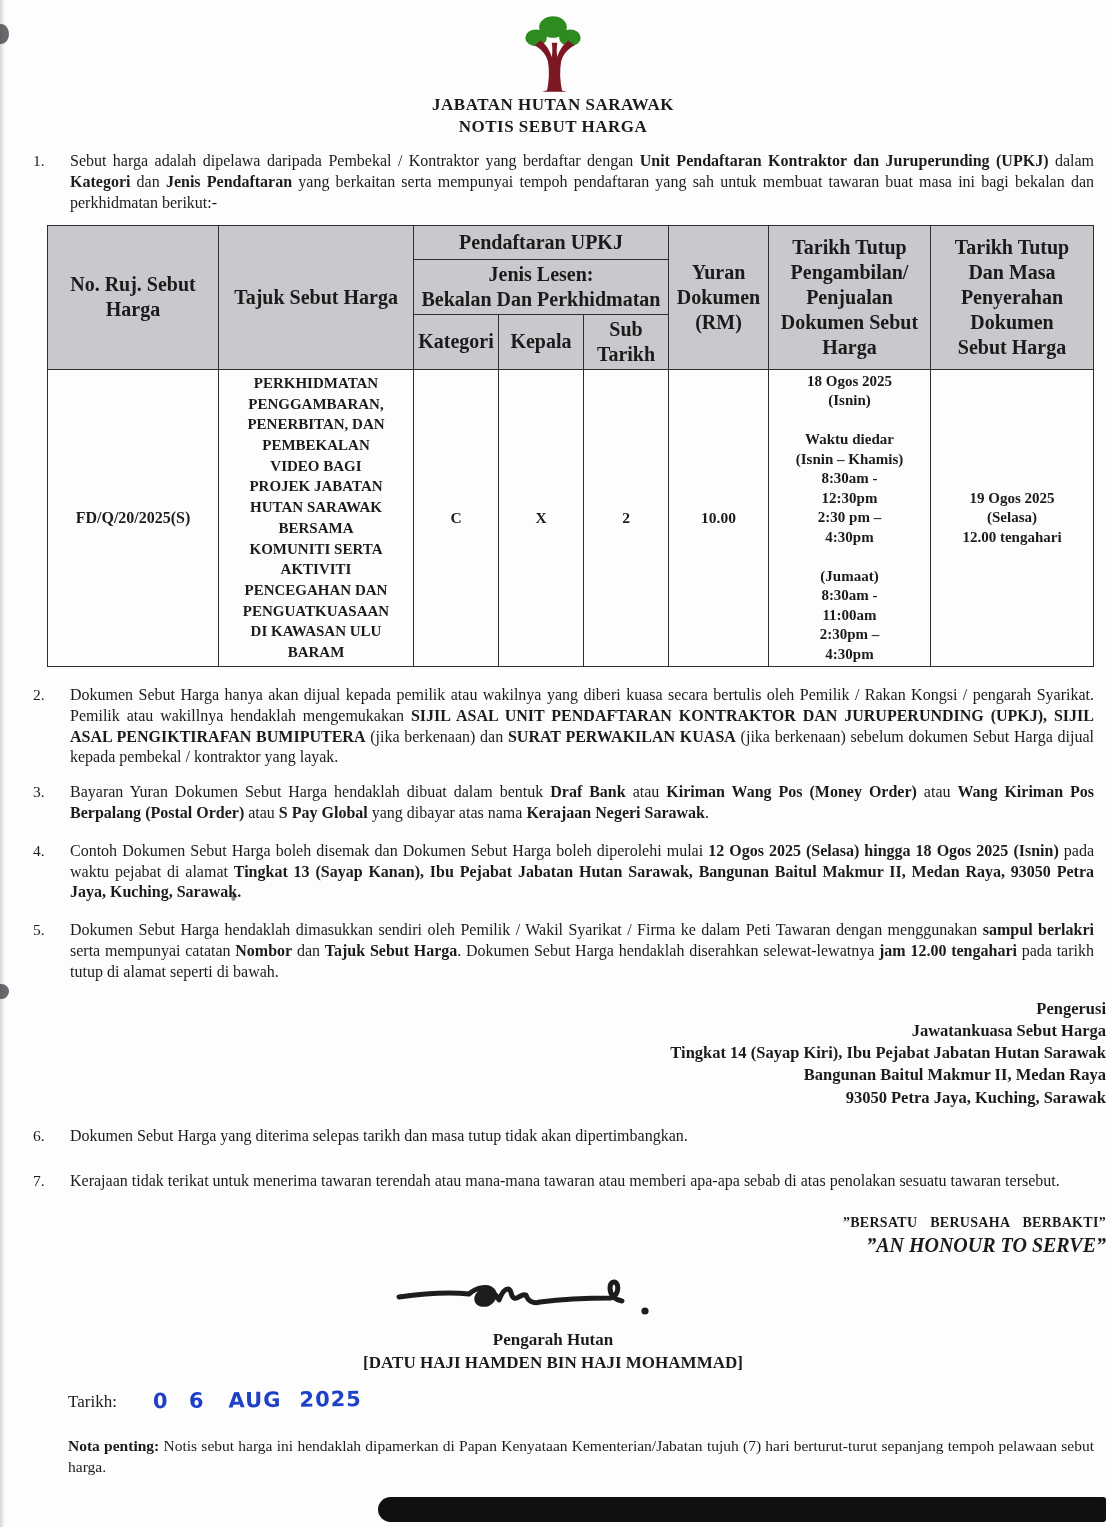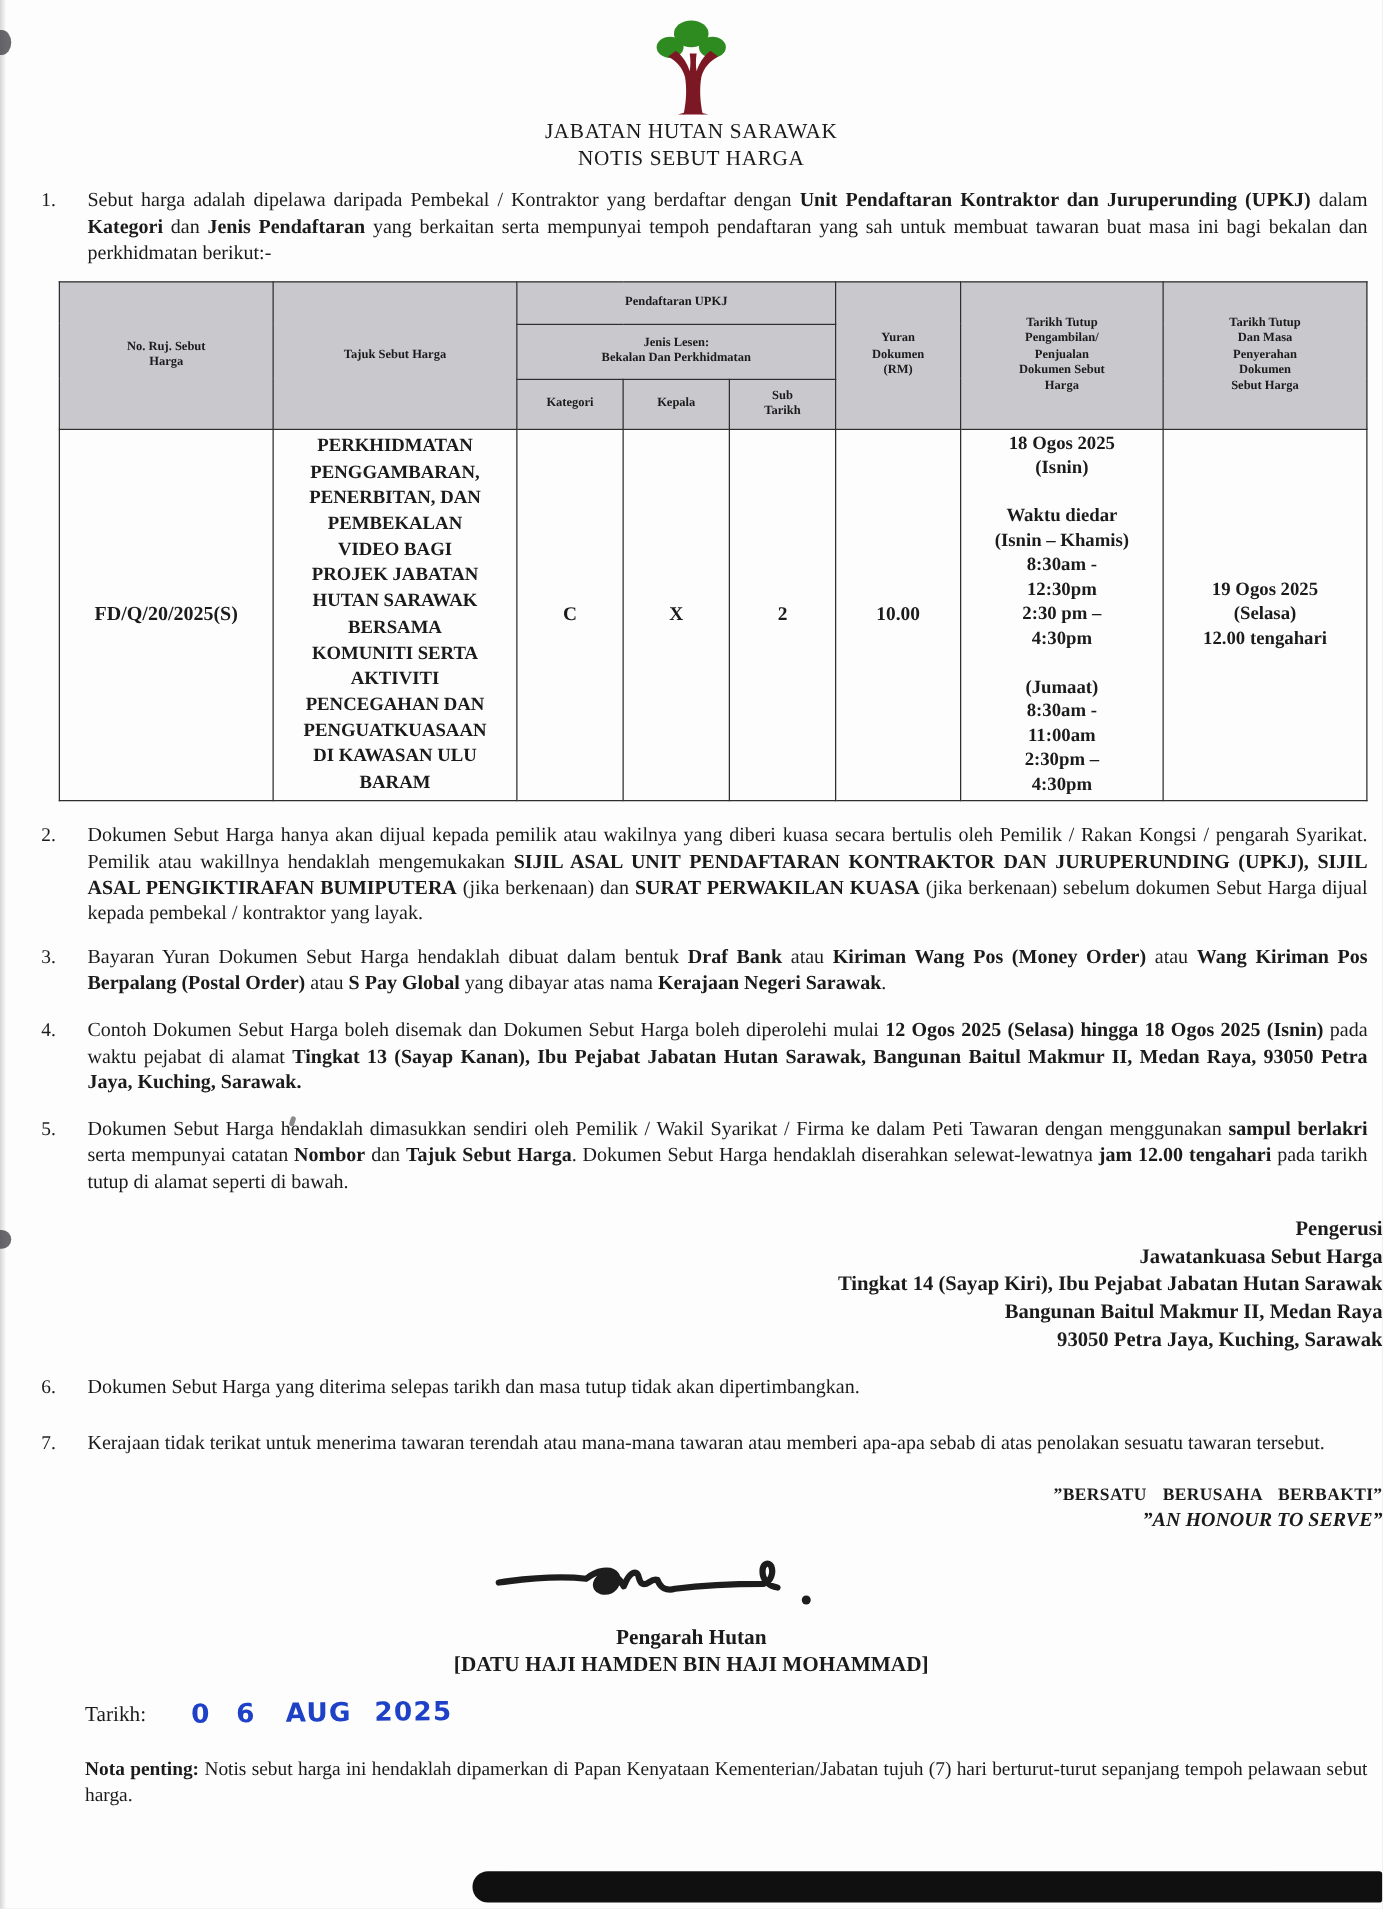--- a/index.html
+++ b/index.html
@@ -19,41 +19,41 @@
   .edge-strip{position:absolute;left:0;top:0;width:5px;height:100%;background:linear-gradient(to right,rgba(110,110,118,.28),rgba(255,255,255,0));}
   .edge-blob{position:absolute;background:#43434a;border-radius:0 60% 60% 0;opacity:.8;}
   .blob-top{left:-6px;top:24px;width:15px;height:20px;}
   .blob-mid{left:-6px;top:984px;width:15px;height:15px;}
   .stray-tick{position:absolute;left:232px;top:893px;width:4px;height:8px;background:#6b6b70;transform:rotate(18deg);border-radius:2px;opacity:.8;}
   .bottom-bar{position:absolute;left:378px;top:1497px;width:728px;height:25px;background:#101010;border-radius:13px 3px 3px 13px;}
 
   
   .doc-header{padding-top:14px;text-align:center;}
   .logo{display:block;margin:0 auto;}
-  .doc-title{font-weight:normal;font-size:17px;letter-spacing:.5px;line-height:1.3;}
+  .doc-title{font-weight:bold;font-size:17px;letter-spacing:.5px;line-height:1.3;}
 
   
   .clause{position:relative;padding-left:70px;padding-right:12px;text-align:justify;font-size:16px;line-height:1.3;}
   .clause .num{position:absolute;left:33px;top:0;font-size:15.5px;}
 
   
   table.tender{border-collapse:collapse;margin:11px 0 0 47px;table-layout:fixed;}
   table.tender th,table.tender td{border:1.6px solid #2e2e2e;vertical-align:middle;text-align:center;font-weight:bold;padding:2px 4px;}
-  table.tender th{background:#c9c9cd;font-size:10px;line-height:1.25;}
+  table.tender th{background:#c9c9cd;font-size:20px;line-height:1.25;}
   .prewrap{white-space:pre-line;}
   td.c-ruj{font-size:16px;}
   td.c-tajuk{font-size:15px;line-height:1.38;padding:6px 8px;}
   td.c-letter{font-size:15.5px;}
   td.c-fee{font-size:15.5px;}
   td.c-dates{font-size:15px;line-height:1.3;}
 
   
   .center-block{text-align:right;font-weight:bold;font-size:16.5px;line-height:1.35;}
   .motto1{font-weight:bold;font-size:14px;letter-spacing:.3px;word-spacing:9px;}
-  .motto2{font-weight:bold;font-style:italic;font-size:16px;padding-left:44px;}
+  .motto2{font-weight:bold;font-style:italic;font-size:20px;padding-left:44px;}
 
   .sig-wrap{text-align:center;margin-top:8px;}
   .sig-name{font-weight:bold;font-size:17px;line-height:1.32;text-align:center;}
 
   .date-row{margin:14px 0 0 68px;font-size:17px;display:flex;align-items:baseline;}
   .stamp{font-family:"DejaVu Sans",sans-serif;font-weight:bold;font-size:21px;letter-spacing:1px;margin-left:36px;transform:rotate(-.6deg);}
   .stamp span{margin-right:18px;margin-top:20px;}
   .stamp .day{letter-spacing:7px;}
 
   .nota{margin:24px 12px 0 68px;font-size:15.5px;line-height:1.35;text-align:justify;}

